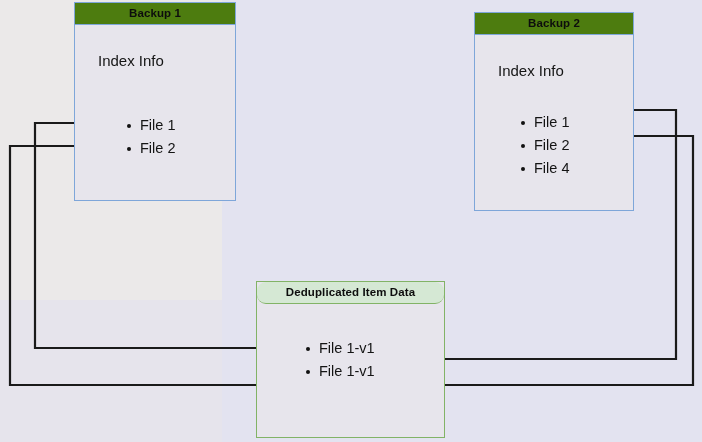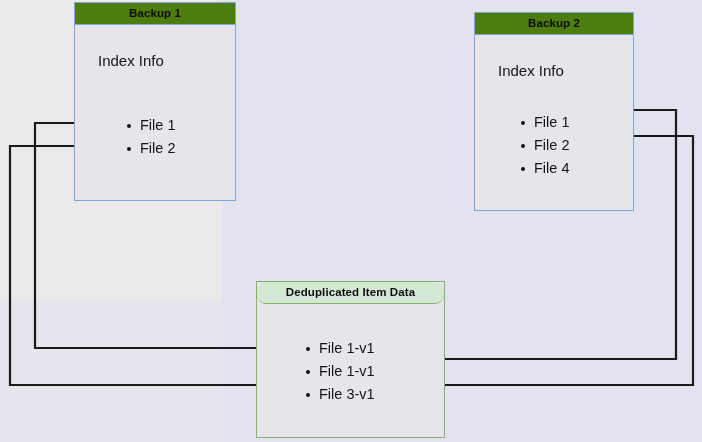--- a/index.html
+++ b/index.html
@@ -139,17 +139,16 @@
       <li>File 2</li>
       <li>File 4</li>
     </ul>
   </div>
 
   <div class="panel panel-green" style="left:256px; top:281px; width:189px; height:157px;">
     <div class="panel-header header-green">Deduplicated Item Data</div>
     <ul class="file-list" style="left:48px; top:55px;">
       <li>File 1-v1</li>
       <li>File 1-v1</li>
-      <li>File 3-v1</li>
     </ul>
   </div>
 
 </div>
 
 </body></html>

